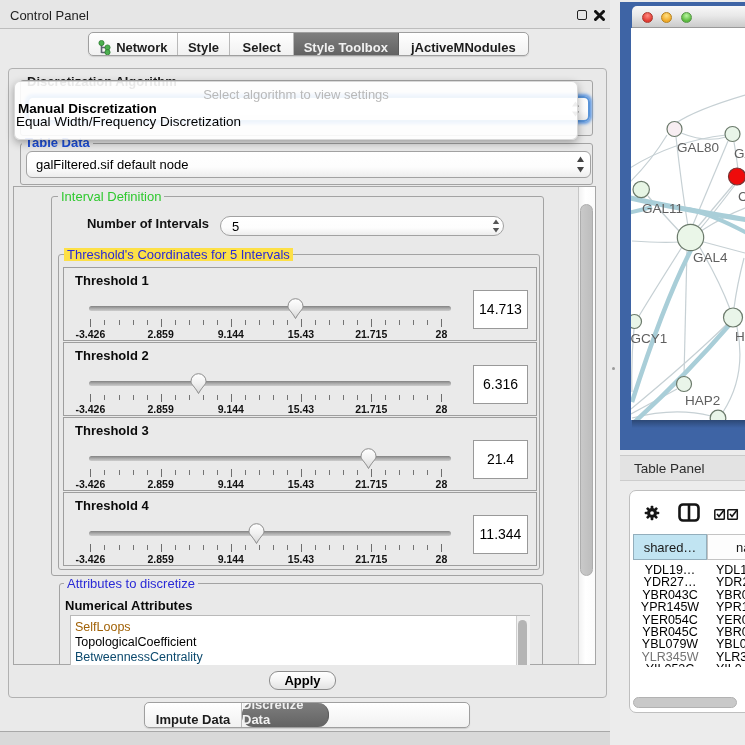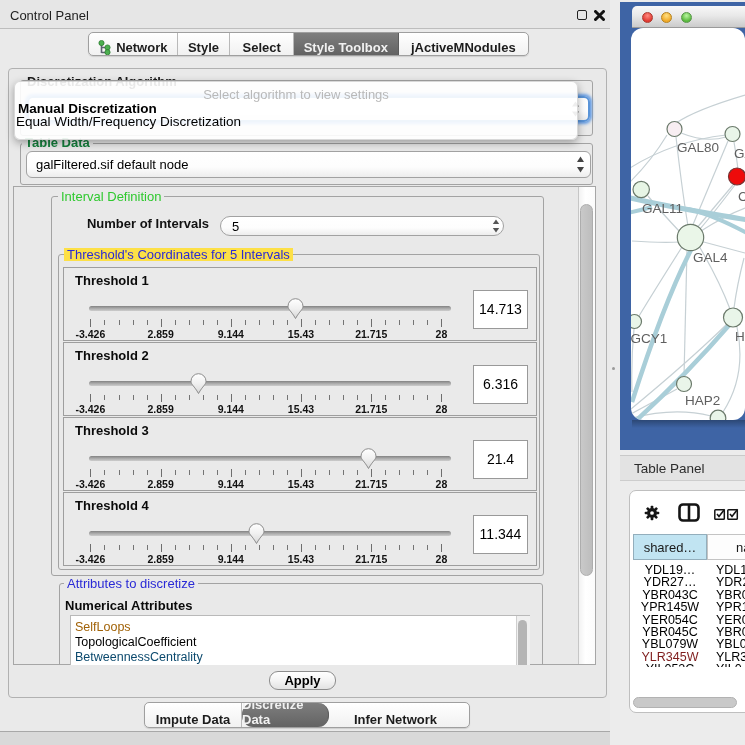--- a/index.html
+++ b/index.html
@@ -37,21 +37,21 @@
 </div>
 <div class="ab" style="left:8px;top:68px;width:599px;height:630px;border:1px solid #b1b1b1;border-radius:4px;background:#e9e9e9;"></div>
 <div class="txt" style="left:27px;top:74px;font-size:13px;font-weight:bold;color:#1a1a1a;">Discretization Algorithm</div>
 <div class="gb" style="left:20px;top:80px;width:573px;height:56px;"></div>
 <div class="combo" style="left:27px;top:96px;width:563px;height:26px;border-radius:6px;box-shadow:0 0 3px 1.5px rgba(86,148,226,0.9);border:2px solid #5a94d8;"></div>
 <svg class="ab" style="left:571px;top:101px;" width="9" height="16" viewBox="0 0 9 16">
 <path d="M4.5 0.5 L8 5.5 H1 Z" fill="#555"></path>
     <path d="M4.5 15.5 L8 10.5 H1 Z" fill="#555"></path>
   </svg>
 <div class="gb" style="left:20px;top:143px;width:573px;height:42px;"></div>
-<div class="gt" style="left:22px;top:136px;font-weight:bold;color:#15803d;">Table Data</div>
+<div class="gt" style="left:22px;top:136px;font-weight:bold;color:#1d4ed8;">Table Data</div>
 <div class="ab" style="left:14px;top:81px;width:564px;height:58.5px;background:rgba(255,255,255,0.9);border-radius:6px;box-shadow:0 3px 8px rgba(0,0,0,0.33);border:1px solid rgba(185,185,185,0.55);z-index:40;"></div>
 <div class="txt" style="left:14px;top:87px;width:564px;text-align:center;font-size:13px;color:#b9b9b9;z-index:41;">Select algorithm to view settings</div>
 <div class="txt" style="left:18px;top:101px;font-size:13.5px;font-weight:bold;color:#000;z-index:41;">Manual Discretization</div>
 <div class="txt" style="left:16px;top:114px;font-size:13.5px;color:#000;z-index:41;">Equal Width/Frequency Discretization</div>
 <div class="combo" style="left:26px;top:151px;width:565px;height:27px;border-radius:6px;"></div>
 <div class="txt" style="left:36px;top:157px;font-size:13px;color:#000;">galFiltered.sif default node</div>
 <svg class="ab" style="left:576px;top:156px;" width="9" height="17" viewBox="0 0 9 17">
 <path d="M4.5 0.5 L8 6 H1 Z" fill="#444"></path>
     <path d="M4.5 16.5 L8 11 H1 Z" fill="#444"></path>
   </svg>
@@ -266,30 +266,29 @@
 <div class="txt" style="left:61px;top:65px;font-size:12.5px;color:#000;">TopologicalCoefficient</div>
 <div class="txt" style="left:61px;top:80px;font-size:12.5px;color:#0c4a6e;">BetweennessCentrality</div>
 <div class="ab" style="left:502px;top:46px;width:14px;height:59px;background:#f0f0f0;border-left:1px solid #cfcfcf;"></div>
 <div class="ab" style="left:504px;top:50px;width:9px;height:55px;background:#b5b5b5;border-radius:4.5px;"></div>
 </div>
 <div class="ab" style="left:269px;top:671px;width:67px;height:19px;border:1px solid #8d8d8d;border-radius:9px;background:linear-gradient(180deg,#ffffff,#f4f4f4 50%,#e3e3e3);"></div>
 <div class="txt" style="left:269px;top:673px;width:67px;text-align:center;font-size:13px;font-weight:600;color:#000;">Apply</div>
 <div class="seg" style="left:144px;top:702px;width:324px;height:24px;">
 <div style="width:96px;">Impute Data</div>
 <div class="on" style="width:86px;border-radius:11px;">Discretize Data</div>
-<div style="width:133px;">Infer Network</div>
 </div>
 <div class="ab" style="left:0;top:731px;width:610px;height:14px;background:#d9d9d9;border-top:1px solid #a8a8a8;"></div>
 <div class="ab" style="left:610px;top:0;width:135px;height:745px;background:#ececec;"></div>
 <div class="ab" style="left:620px;top:2px;width:125px;height:448px;background:#3e64a5;"></div>
 <div class="ab" style="left:632px;top:6px;width:113px;height:22px;background:linear-gradient(180deg,#f8f8f8,#e9e9e9 45%,#cbcbcb);border-bottom:1px solid #9a9a9a;border-top-left-radius:5px;"></div>
 <div class="ab" style="left:641.5px;top:11.5px;width:11px;height:11px;border-radius:50%;background:radial-gradient(circle at 50% 30%,#ff8a80,#e03830 70%);border:1px solid #aa3a30;"></div>
 <div class="ab" style="left:661.0px;top:11.5px;width:11px;height:11px;border-radius:50%;background:radial-gradient(circle at 50% 30%,#ffe082,#f0a826 70%);border:1px solid #b4821e;"></div>
 <div class="ab" style="left:680.5px;top:11.5px;width:11px;height:11px;border-radius:50%;background:radial-gradient(circle at 50% 30%,#b9f6a0,#58b83c 70%);border:1px solid #579549;"></div>
-<div class="ab" style="left:631px;top:28px;width:114px;height:392px;background:#ffffff;overflow:hidden;border-radius:12px;">
+<div class="ab" style="left:631px;top:28px;width:114px;height:392px;background:#ffffff;overflow:hidden;">
 <svg width="114" height="392" viewBox="631 28 114 392" style="position:absolute;left:0;top:0;">
 <g fill="none" stroke="#c6d0d4" stroke-width="1.2">
 <path d="M 745,95 C 718,103 692,112 676,123"></path>
 <path d="M 630,168 C 665,146 700,138 726,135"></path>
 <path d="M 681,133 Q 706,143 726,137"></path>
 <path d="M 676,137 Q 682,190 688,226"></path>
 <path d="M 734,142 Q 737,160 738,170"></path>
 <path d="M 735,185 Q 713,214 700,229"></path>
 <path d="M 701,231 Q 724,216 745,208"></path>
 <path d="M 700,241 L 745,253"></path>
@@ -384,18 +383,18 @@
 <div class="txt" style="left:0;top:24.8px;width:74px;text-align:center;font-size:12.5px;color:#000;">YBR043C</div>
 <div class="txt" style="left:83px;top:24.8px;font-size:12.5px;color:#000;">YBR0</div>
 <div class="txt" style="left:0;top:37.2px;width:74px;text-align:center;font-size:12.5px;color:#000;">YPR145W</div>
 <div class="txt" style="left:83px;top:37.2px;font-size:12.5px;color:#000;">YPR1</div>
 <div class="txt" style="left:0;top:49.6px;width:74px;text-align:center;font-size:12.5px;color:#000;">YER054C</div>
 <div class="txt" style="left:83px;top:49.6px;font-size:12.5px;color:#000;">YER0</div>
 <div class="txt" style="left:0;top:62.0px;width:74px;text-align:center;font-size:12.5px;color:#000;">YBR045C</div>
 <div class="txt" style="left:83px;top:62.0px;font-size:12.5px;color:#000;">YBR0</div>
 <div class="txt" style="left:0;top:74.4px;width:74px;text-align:center;font-size:12.5px;color:#000;">YBL079W</div>
 <div class="txt" style="left:83px;top:74.4px;font-size:12.5px;color:#000;">YBL0</div>
-<div class="txt" style="left:0;top:86.8px;width:74px;text-align:center;font-size:12.5px;color:#7f1d1d;">YLR345W</div>
+<div class="txt" style="left:0;top:86.8px;width:74px;text-align:center;font-size:12.5px;color:#737373;">YLR345W</div>
 <div class="txt" style="left:83px;top:86.8px;font-size:12.5px;color:#000;">YLR3</div>
 <div class="txt" style="left:0;top:99.2px;width:74px;text-align:center;font-size:12.5px;color:#000;">YIL052C</div>
 <div class="txt" style="left:83px;top:99.2px;font-size:12.5px;color:#000;">YIL0</div>
 </div>
 <div class="ab" style="left:633px;top:697px;width:104px;height:11px;background:#c9c9c9;border:1px solid #b2b2b2;border-radius:5.5px;"></div>
 <div class="ab" style="left:612px;top:367px;width:3px;height:3px;border-radius:50%;background:#9a9a9a;"></div>
 </body></html>

